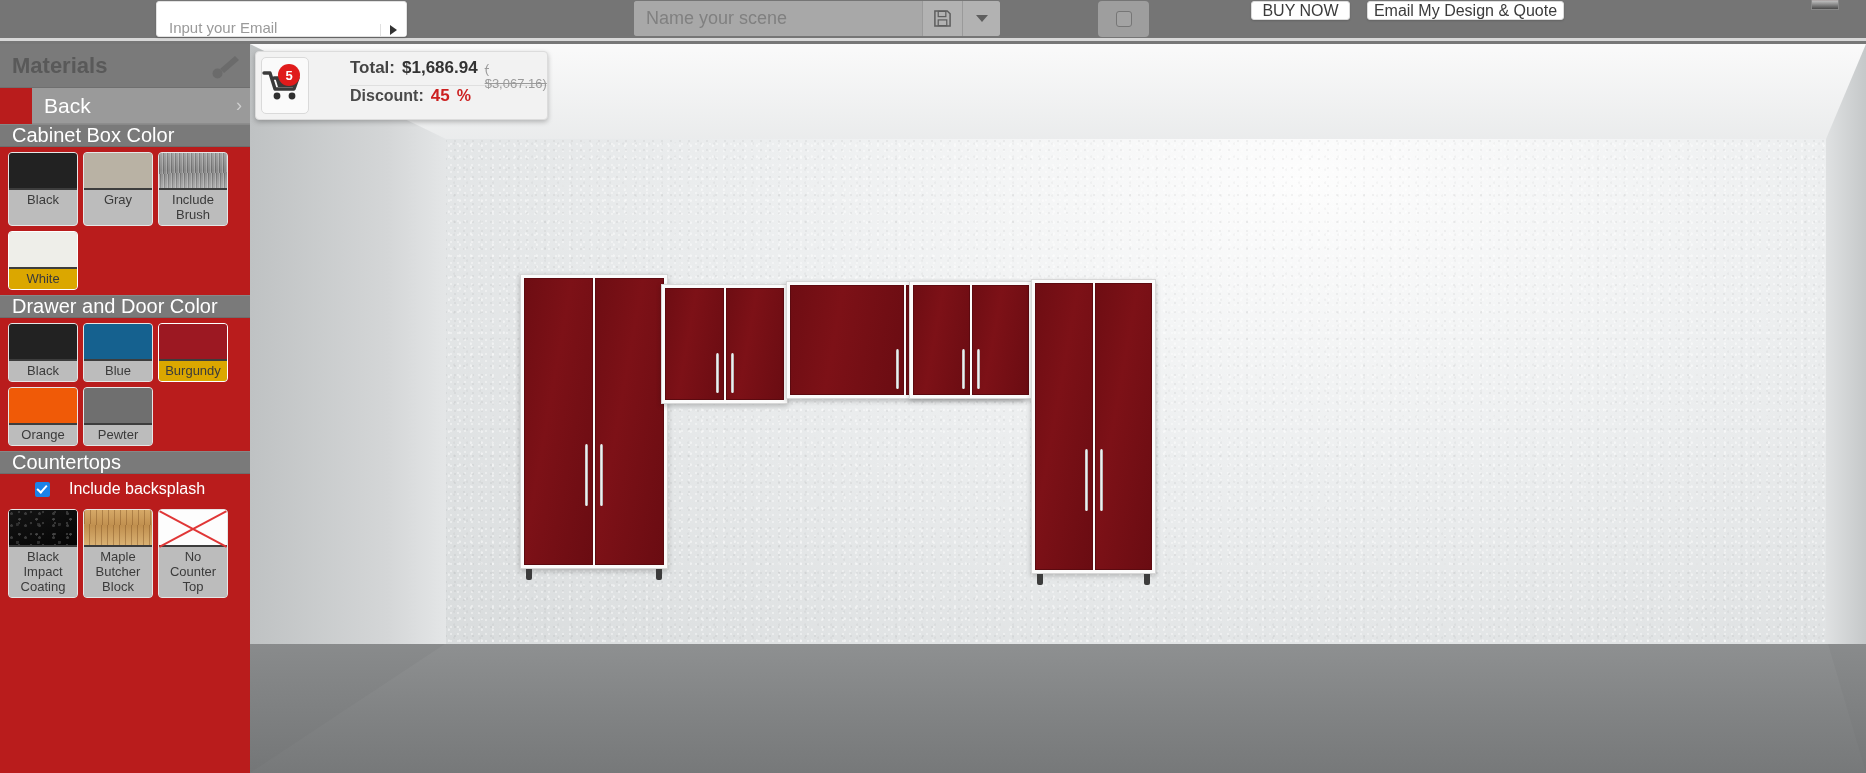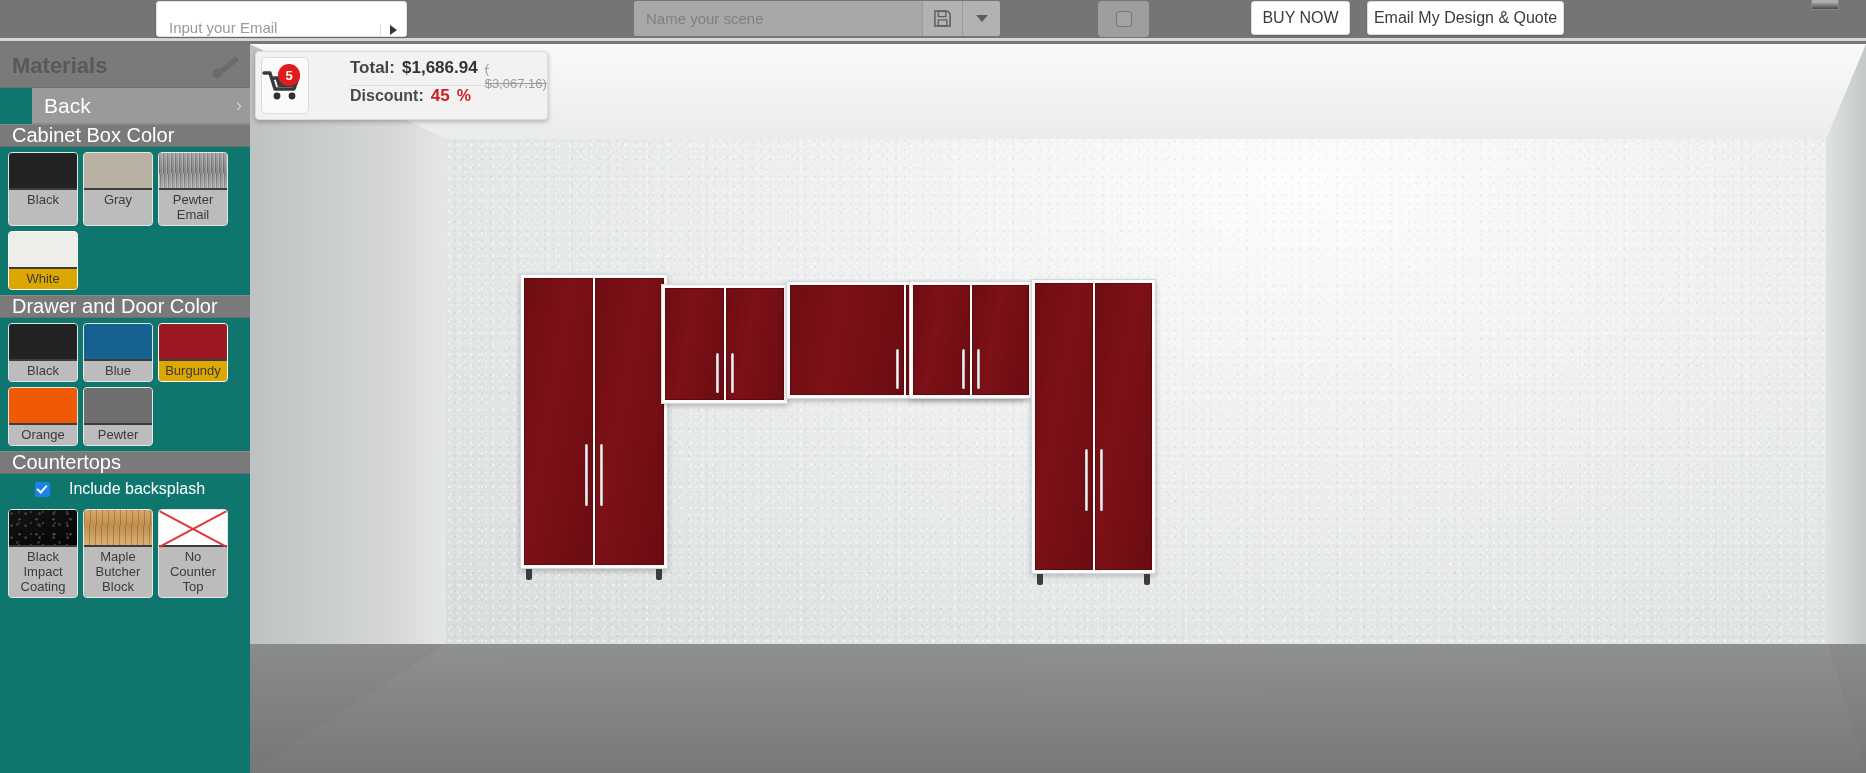--- a/index.html
+++ b/index.html
@@ -42,21 +42,21 @@
 
   .scene-group {
     position: absolute; left: 634px; top: 1px;
     height: 35px; display: flex; align-items: stretch;
     background: #a6a6a6;
     border-radius: 3px;
   }
   .scene-input {
     width: 288px; border: none; outline: none; background: #a8a8a8;
     font-family: "Liberation Sans", sans-serif;
-    font-size: 15px; color: #3e3e3e; padding: 0 12px;
+    font-size: 18px; color: #3e3e3e; padding: 0 12px;
     border-radius: 3px 0 0 3px;
   }
   .scene-input::placeholder { color: #808080; }
   .scene-btn {
     width: 40px; background: #b2b2b2; border-left: 1px solid #9a9a9a;
     display: flex; align-items: center; justify-content: center;
     cursor: pointer;
   }
   .scene-btn-caret {
     width: 38px; background: #b2b2b2; border-left: 1px solid #9a9a9a;
@@ -73,21 +73,21 @@
     position: absolute; left: 1098px; top: 1px;
     width: 51px; height: 36px; background: #9e9e9e;
     border-radius: 4px; cursor: pointer;
     display: flex; align-items: center; justify-content: center;
   }
   .sq-inner {
     width: 16px; height: 16px; border: 1.5px solid #767676;
     border-radius: 3px; background: #a3a3a3;
   }
   .white-btn {
-    position: absolute; top: 1px; height: 34px;
+    position: absolute; top: 1px; height: 19px;
     background: #ffffff; border: 1px solid #dcdcdc; border-radius: 3px;
     display: flex; align-items: center; justify-content: center;
     font-size: 16px; color: #3b3b3b; cursor: pointer;
     padding: 8px 16px;
     box-shadow: 0 1px 2px rgba(0,0,0,0.15);
     white-space: nowrap;
   }
   #buy-now { left: 1251px; width: 99px; }
   #email-quote { left: 1367px; width: 197px; }
 
@@ -95,21 +95,21 @@
     position: absolute; left: 1811px; top: -6px;
     width: 28px; height: 16px;
     background: linear-gradient(180deg,#6b3b3b 0%, #b8b8b8 45%, #4a4a4a 100%);
     border: 1px solid #888;
   }
 
   
   .sidebar {
     position: absolute; left: 0; top: 44px;
     width: 250px; height: 729px;
-    background: #0f766e;
+    background: #b91c1c;
     overflow: hidden;
   }
   .panel-title {
     height: 44px; background: #7a7a7a;
     display: flex; align-items: center;
     padding-left: 12px;
     font-size: 22px; font-weight: bold; color: #595959;
     position: relative;
     border-bottom: 1px solid #6f6f6f;
   }
@@ -395,21 +395,21 @@
         <div class="swatch">
           <div class="sw-color" style="background: rgb(34, 34, 34);"></div>
           <div class="sw-label">Black</div>
         </div>
         <div class="swatch">
           <div class="sw-color" style="background: rgb(185, 178, 164);"></div>
           <div class="sw-label">Gray</div>
         </div>
         <div class="swatch">
           <div class="sw-color tex-pewter-brush"></div>
-          <div class="sw-label">Pewter Email</div>
+          <div class="sw-label">Include Brush</div>
         </div>
         <div class="swatch selected">
           <div class="sw-color" style="background: rgb(238, 238, 233);"></div>
           <div class="sw-label">White</div>
         </div>
       </div>
 
     <div class="section-head">Drawer and Door Color</div>
     <div class="swatch-grid" id="grid-door">
         <div class="swatch">

